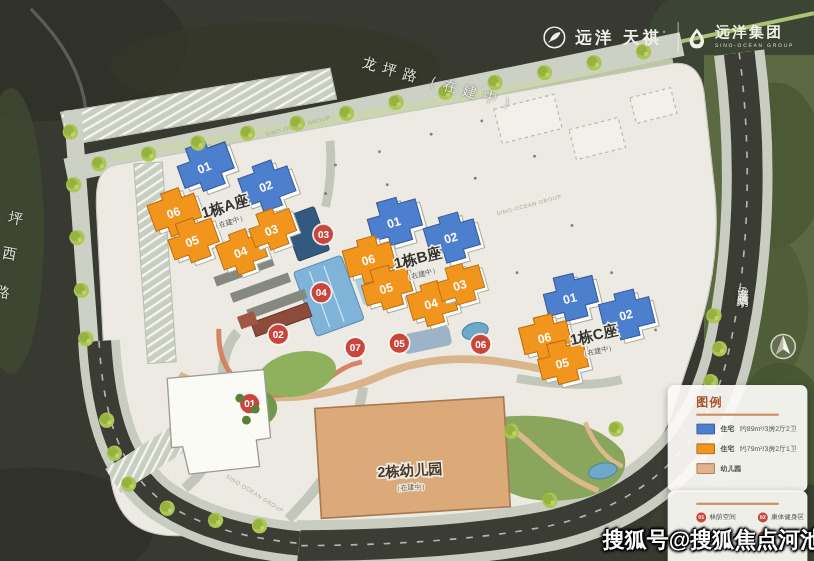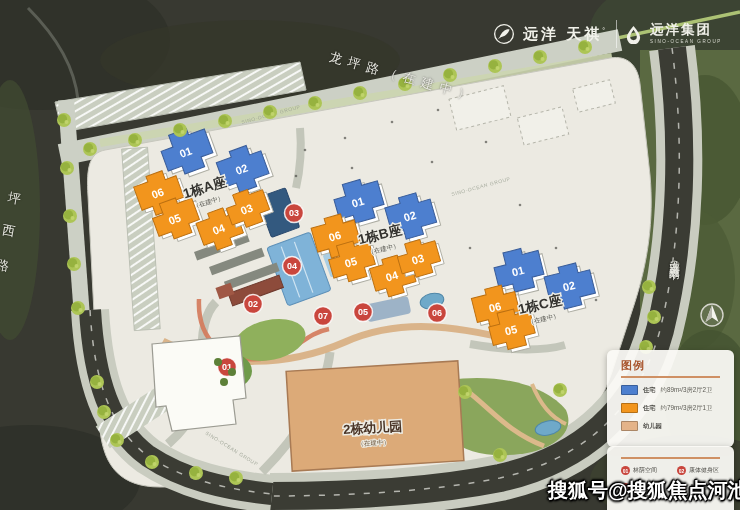--- a/index.html
+++ b/index.html
@@ -25,21 +25,21 @@
   
   .brandbar{position:absolute;left:493px;top:20px;display:flex;align-items:center;gap:8px;color:#f1f1ea;}
   .b1{font-size:15px;font-weight:700;letter-spacing:3px;white-space:nowrap;}
   .b1 sup{font-size:7px;font-weight:400;}
   .bdiv{width:1px;height:28px;background:rgba(255,255,255,.55);}
   .b2col{display:flex;flex-direction:column;line-height:1.1;}
   .b2{font-size:13.5px;font-weight:700;letter-spacing:2px;white-space:nowrap;}
   .b2s{font-size:4.5px;letter-spacing:1.6px;opacity:.85;margin-top:2px;white-space:nowrap;}
   
   .panel{position:absolute;left:607px;width:127px;background:rgba(251,250,245,.94);
-    border-radius:6px;box-shadow:0 2px 6px rgba(0,0,0,.3);padding:8px 14px;box-sizing:border-box;}
+    border-radius:6px;box-shadow:0 2px 6px rgba(0,0,0,.3);padding:8px 26px;box-sizing:border-box;}
   .legend{top:350px;}
   .zonespanel{top:446px;height:80px;}
   .ptitle{color:#a8542c;font-weight:700;font-size:11px;letter-spacing:1px;}
   .prule{height:0;border-bottom:2px solid #cf9064;margin:3px 0 7px 0;}
   .lrow{display:flex;align-items:center;gap:5px;margin-bottom:8px;white-space:nowrap;}
   .swatch{display:inline-block;width:15px;height:8px;border-radius:1px;border:1px solid rgba(0,0,0,.25);flex:0 0 auto;}
   .llabel{font-size:6.3px;color:#4e4d48;font-weight:700;}
   .ldesc{font-size:6.3px;color:#5a5952;}
   .zgrid{display:grid;grid-template-columns:56px 1fr;row-gap:8px;}
   .zitem{display:flex;align-items:center;gap:3px;white-space:nowrap;}

